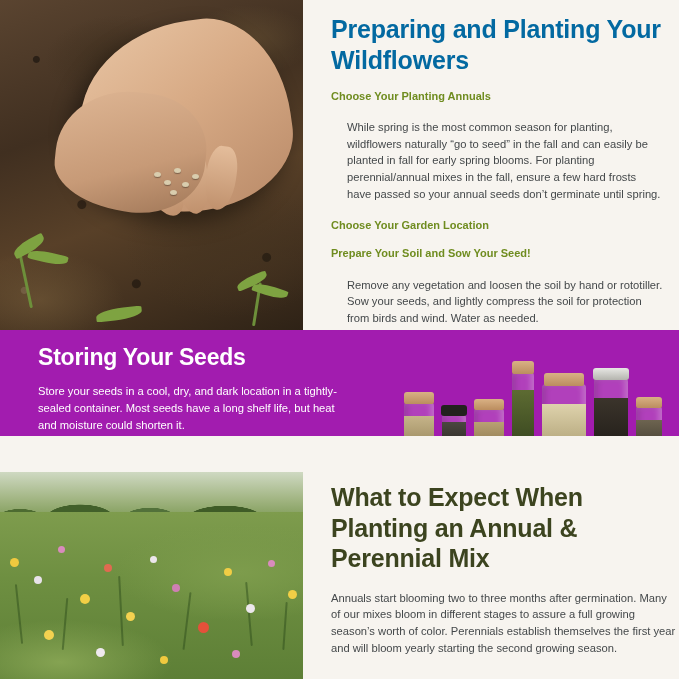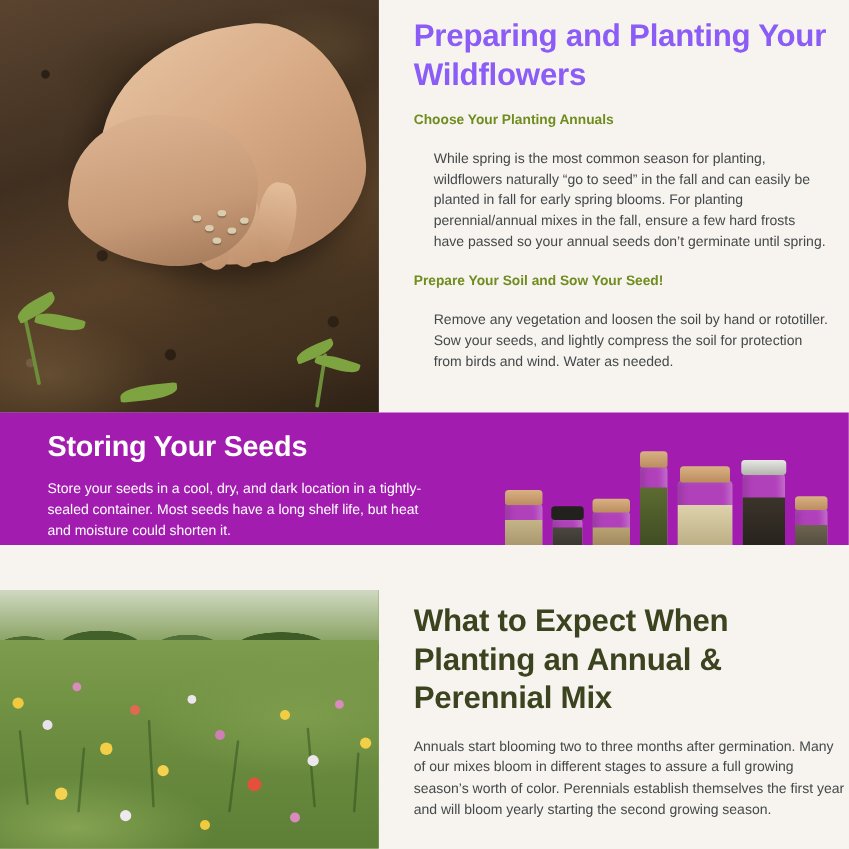--- a/index.html
+++ b/index.html
@@ -113,21 +113,21 @@
     left: 331px; top: 0;
     width: 348px;
     height: 330px;
   }
   .h1 {
     margin: 0;
     padding: 14px 0 0 0;
     font-size: 25px;
     line-height: 1.22;
     font-weight: bold;
-    color: #8b5cf6;
+    color: #0369a1;
     letter-spacing: -0.2px;
   }
   .sub {
     margin: 14px 0 2px 0;
     font-size: 11px;
     font-weight: bold;
     color: #6f8c1f;
     line-height: 1.3;
   }
   .body {
@@ -295,20 +295,21 @@
         <div class="seed" style="left:42px; top:14px;"></div>
       </div>
     </div>
 
     <div class="sec1-text">
       <h1 class="h1">Preparing and Planting Your Wildflowers</h1>
 
       <p class="sub">Choose Your Planting Annuals</p>
       <p class="body">While spring is the most common season for planting, wildflowers naturally “go to seed” in the fall and can easily be planted in fall for early spring blooms. For planting perennial/annual mixes in the fall, ensure a few hard frosts have passed so your annual seeds don’t germinate until spring.</p>
 
+      <p class="sub">Choose Your Garden Location</p>
 
       <p class="sub">Prepare Your Soil and Sow Your Seed!</p>
       <p class="body">Remove any vegetation and loosen the soil by hand or rototiller. Sow your seeds, and lightly compress the soil for protection from birds and wind. Water as needed.</p>
     </div>
   </div>
 
   <div class="sec2">
     <div class="sec2-text">
       <h2 class="h2">Storing Your Seeds</h2>
       <p class="sec2-body">Store your seeds in a cool, dry, and dark location in a tightly-sealed container. Most seeds have a long shelf life, but heat and moisture could shorten it.</p>

